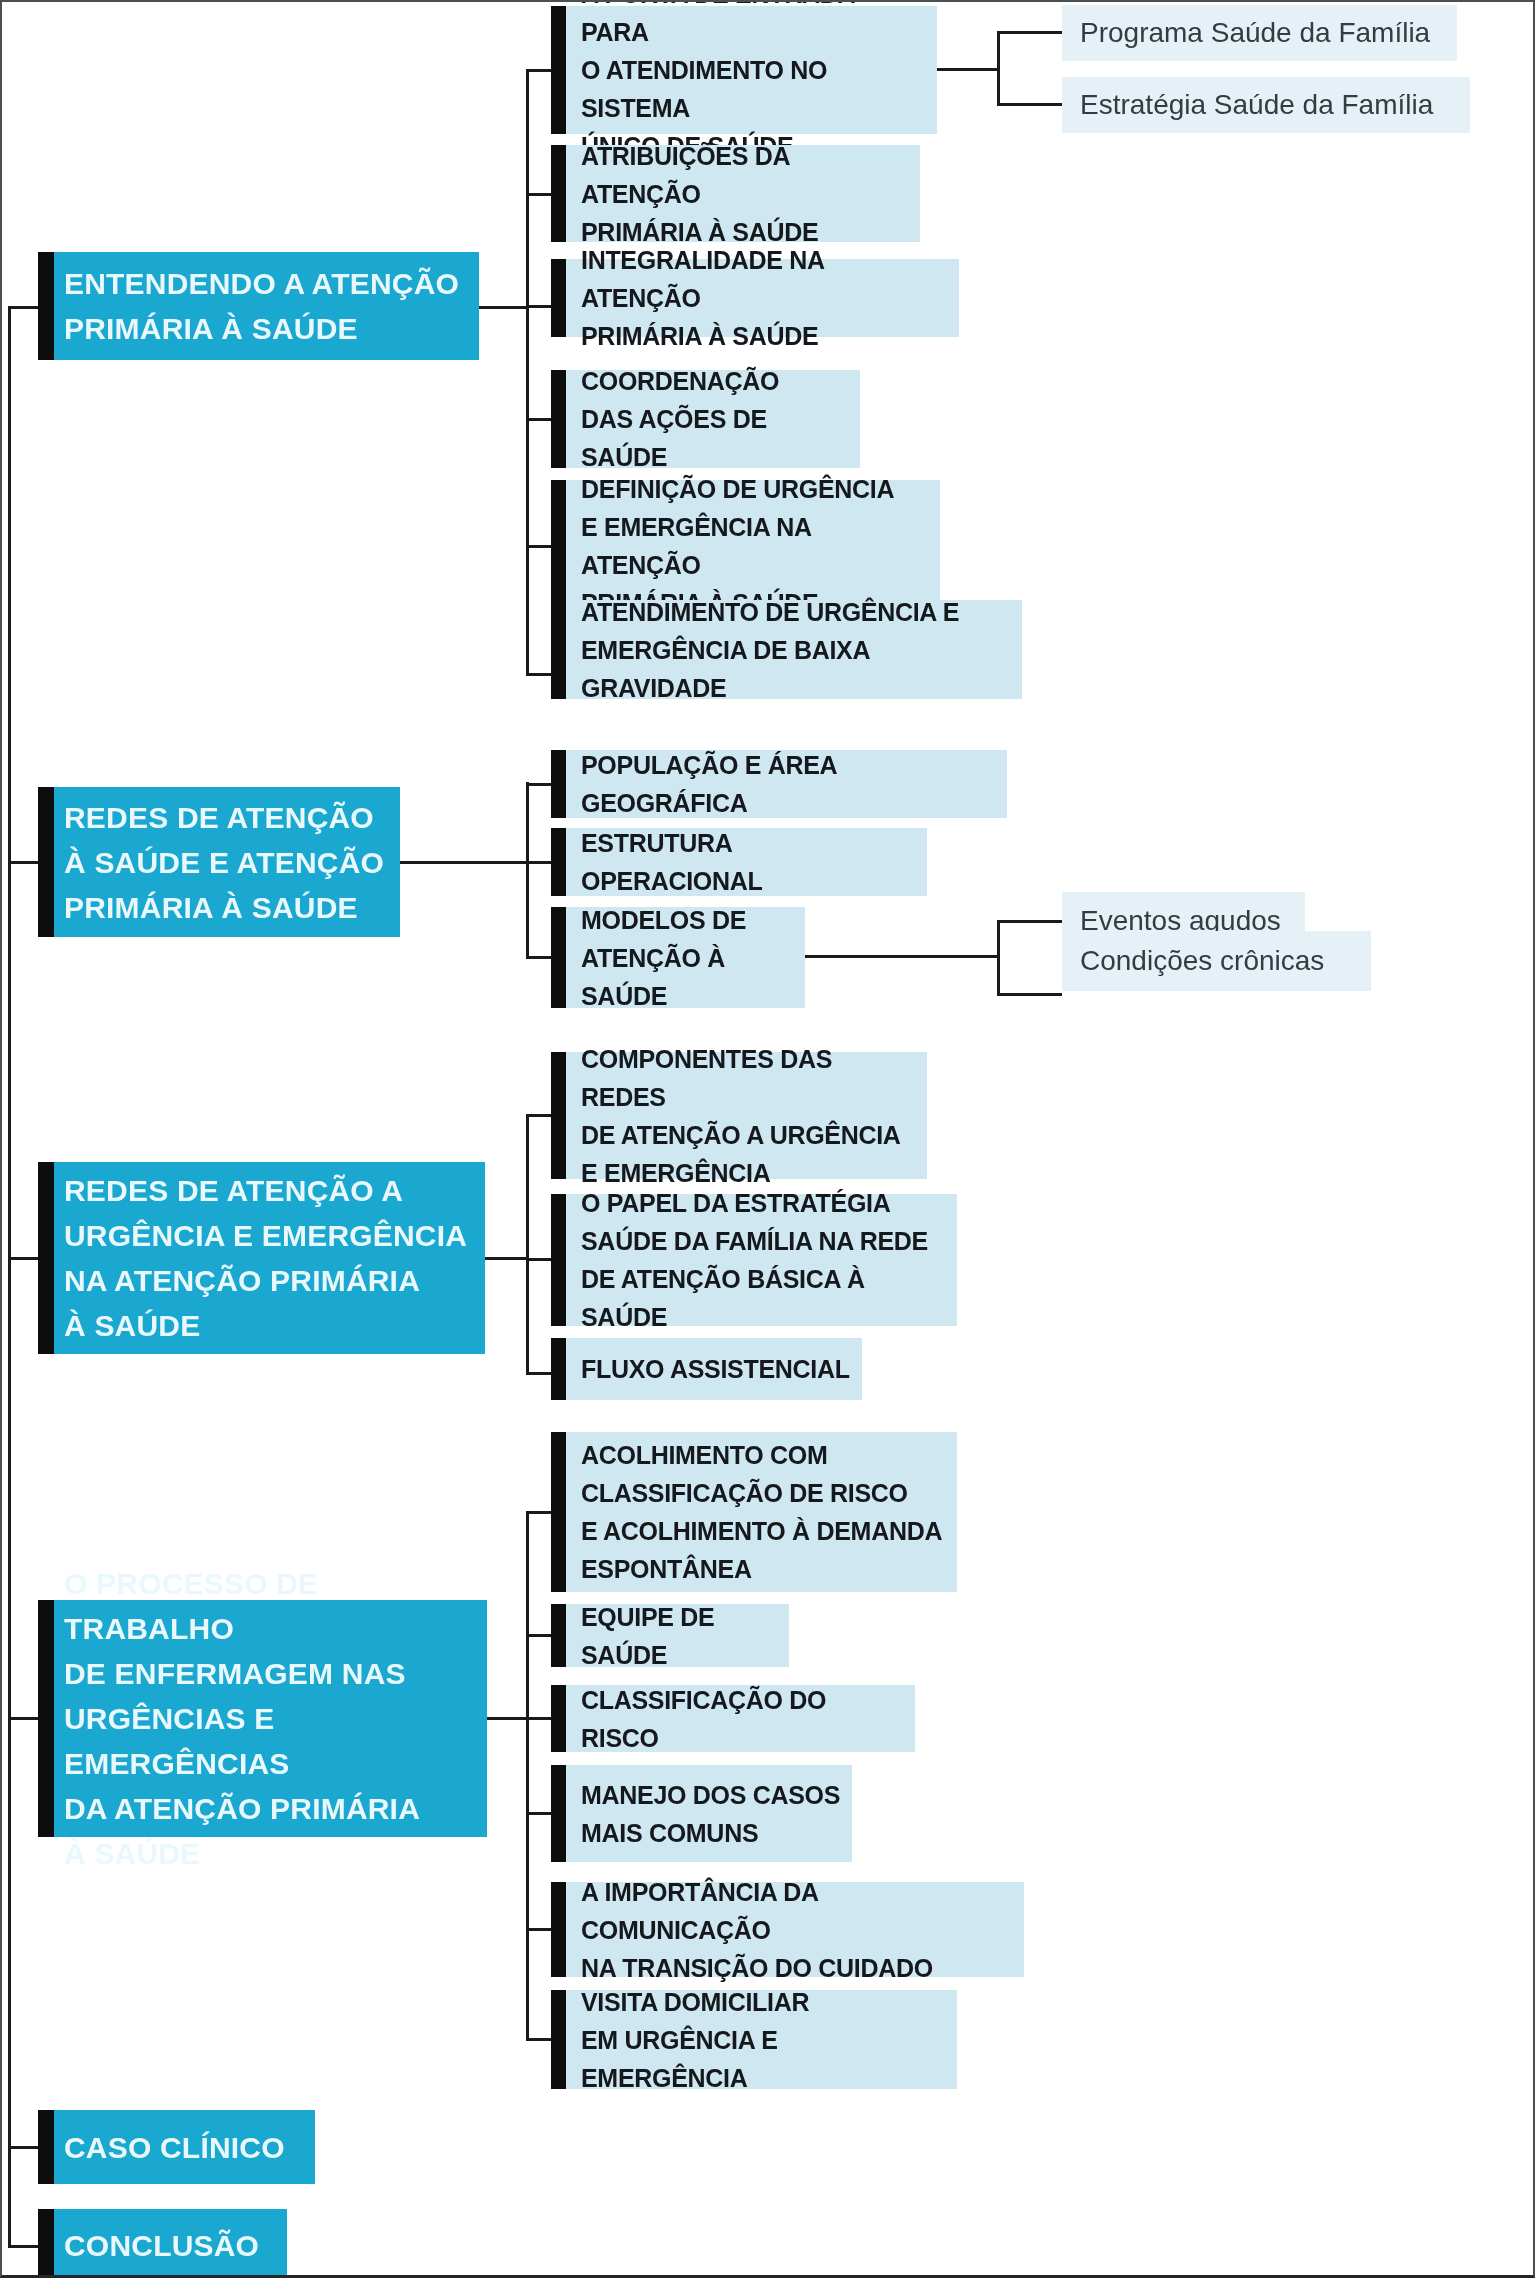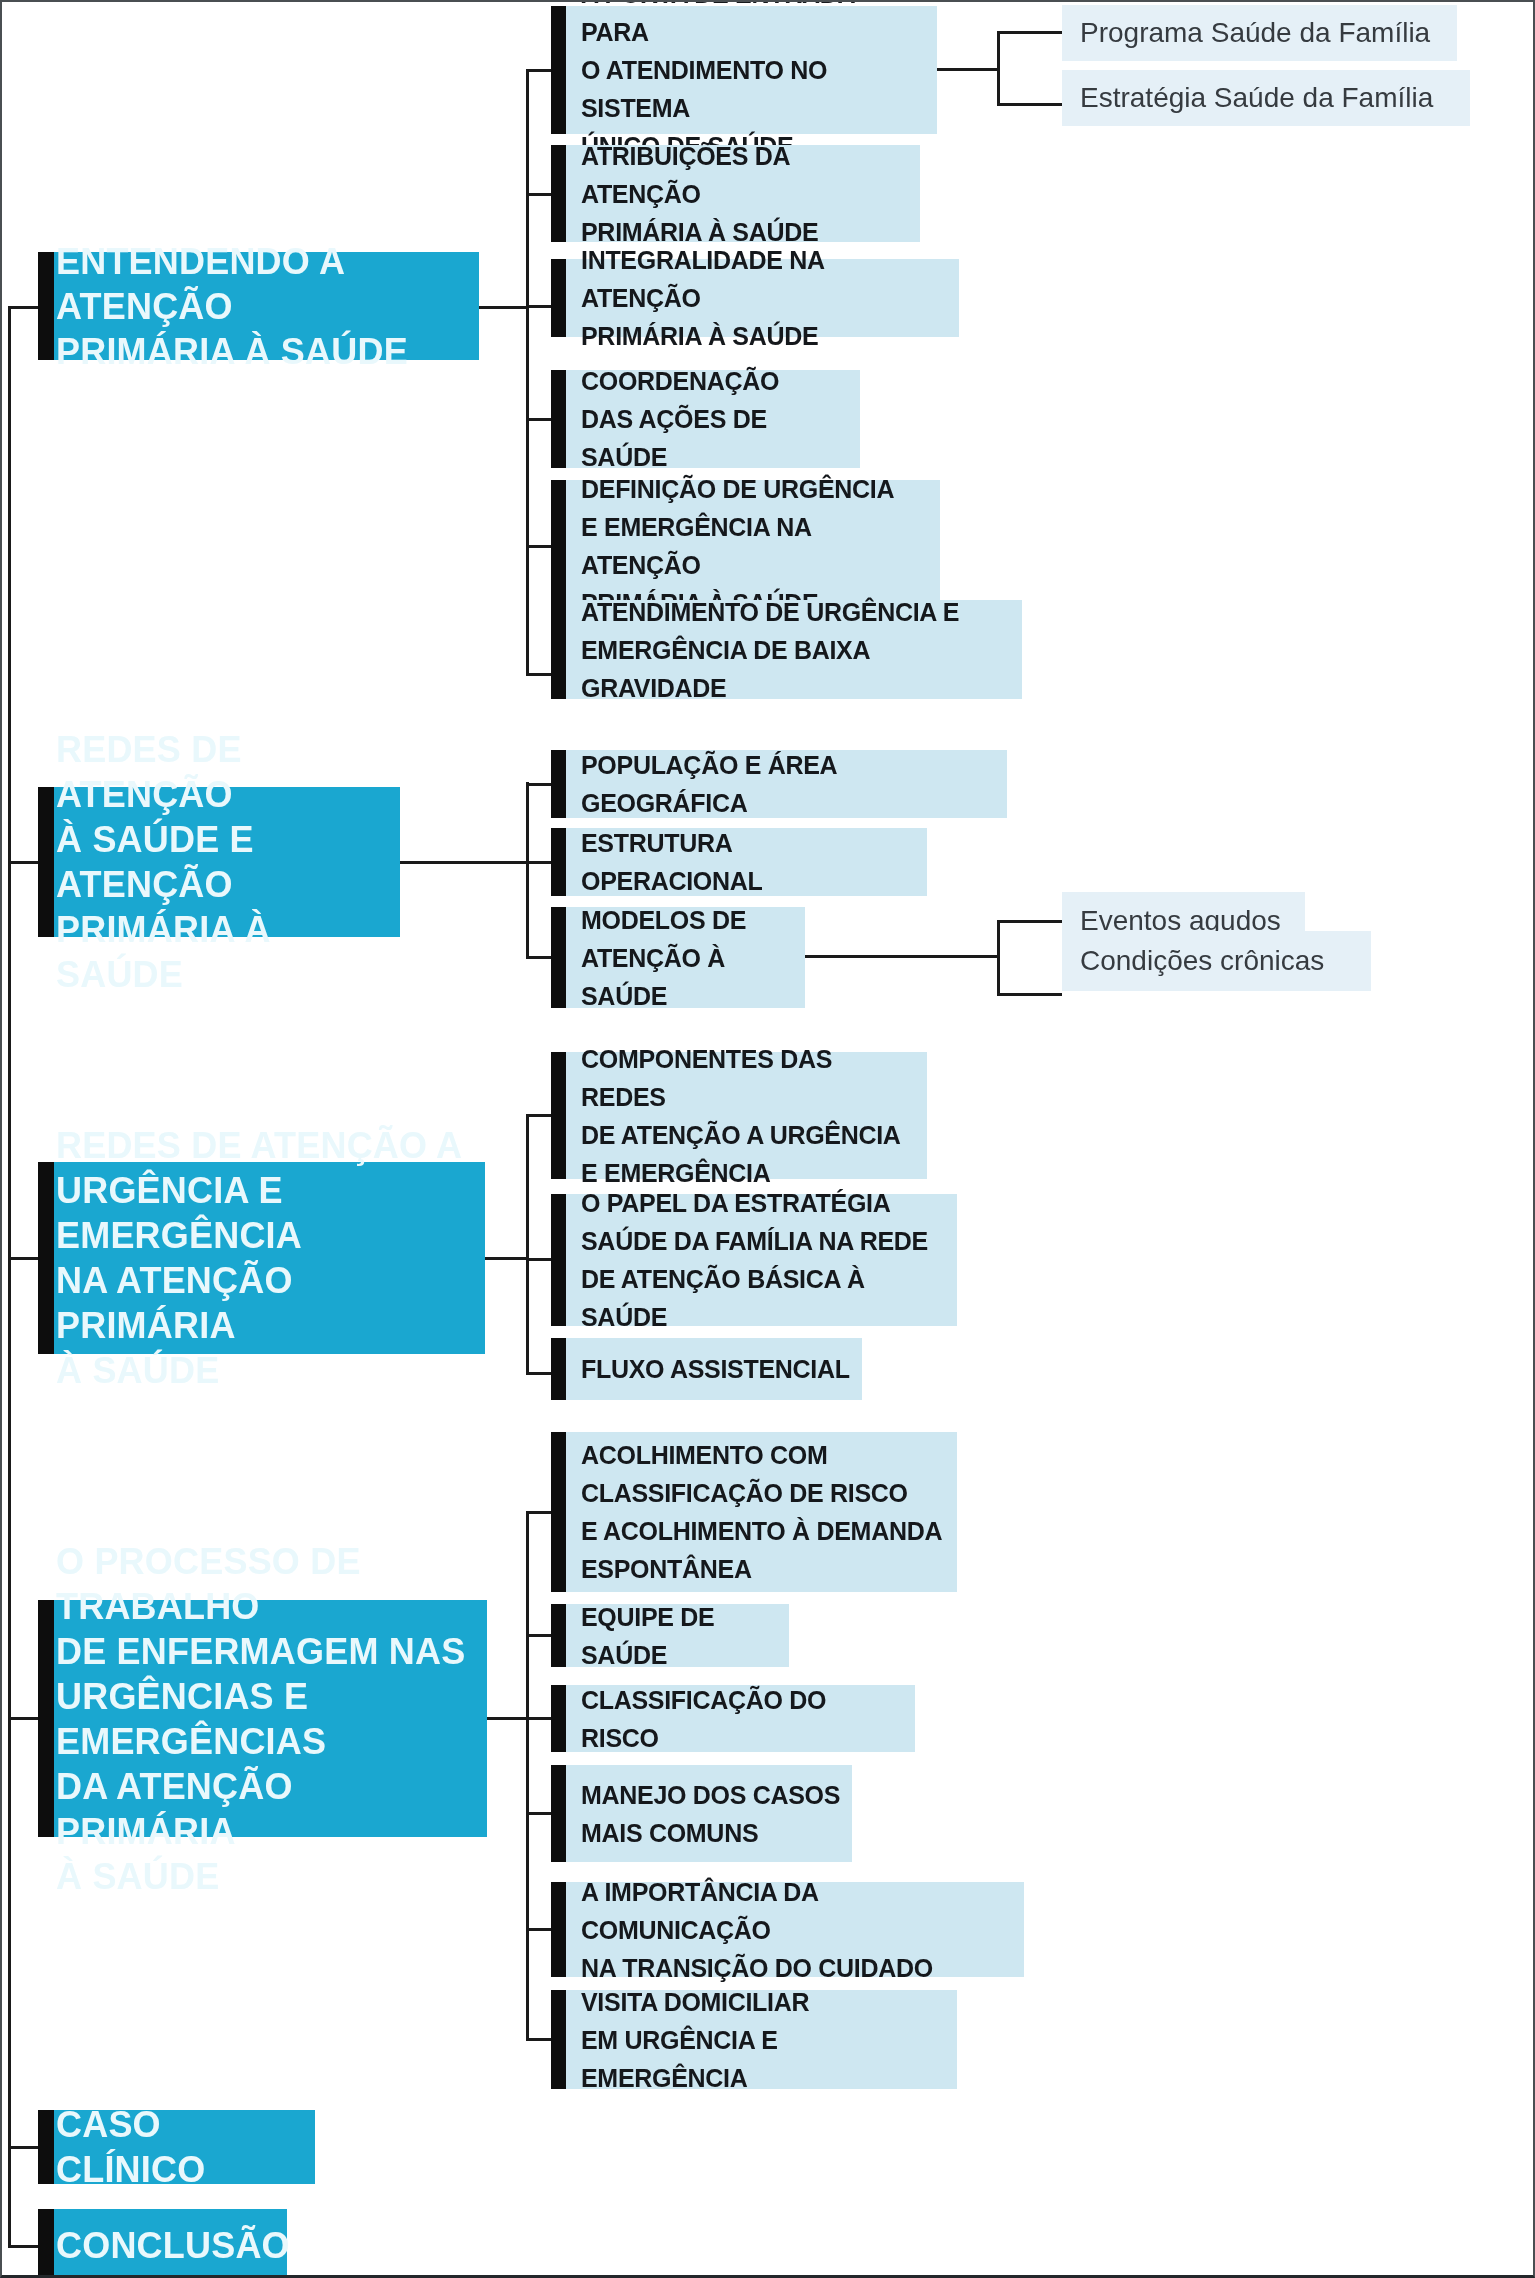--- a/index.html
+++ b/index.html
@@ -5,22 +5,22 @@
   html,body{margin:0;padding:0;background:#fff;}
   #stage{
     position:relative;width:1535px;height:2278px;margin:0;
     background:#fff;overflow:hidden;box-sizing:border-box;
     border:2px solid #4a4f52;border-bottom:3px solid #23272a;
     font-family:"Liberation Sans", sans-serif;
   }
   .main{
     position:absolute;box-sizing:border-box;display:flex;align-items:center;
     background:var(--primary);border-left:16px solid var(--bar);
-    color:#E9F8FC;font-weight:700;font-size:36px;line-height:45px;
-    padding:0 12px 0 2px;white-space:pre-line;letter-spacing:.2px;
+    color:#E9F8FC;font-weight:700;font-size:30px;line-height:45px;
+    padding:0 12px 0 10px;white-space:pre-line;letter-spacing:.2px;
   }
   .child{
     position:absolute;box-sizing:border-box;display:flex;align-items:center;
     background:var(--child_bg);border-left:15px solid var(--bar);
     color:#15181C;font-weight:700;font-size:25px;line-height:38px;
     padding:0 10px 0 15px;white-space:pre-line;letter-spacing:-.3px;
   }
   .leaf{
     position:absolute;box-sizing:border-box;display:flex;align-items:center;
     background:var(--leaf_bg);color:#363B40;font-weight:400;
@@ -103,21 +103,21 @@
 E EMERGÊNCIA NA ATENÇÃO
 PRIMÁRIA À SAÚDE</div>
   <div class="child" style="left:549px;top:598px;width:471px;height:99px">ATENDIMENTO DE URGÊNCIA E
 EMERGÊNCIA DE BAIXA GRAVIDADE</div>
 
   <i class="ln" style="left:935px;top:66px;width:60px;height:3px"></i>
   <i class="ln" style="left:995px;top:29px;width:3px;height:75px"></i>
   <i class="ln" style="left:995px;top:29px;width:65px;height:3px"></i>
   <i class="ln" style="left:995px;top:101px;width:65px;height:3px"></i>
   <div class="leaf" style="left:1060px;top:3px;width:395px;height:56px">Programa Saúde da Família</div>
-  <div class="leaf" style="left:1060px;top:68px;width:408px;height:56px">Estratégia Saúde da Família</div>
+  <div class="leaf" style="left:1060px;top:75px;width:408px;height:56px">Estratégia Saúde da Família</div>
 
   <div class="child" style="left:549px;top:748px;width:456px;height:68px">POPULAÇÃO E ÁREA GEOGRÁFICA</div>
   <div class="child" style="left:549px;top:826px;width:376px;height:68px">ESTRUTURA OPERACIONAL</div>
   <div class="child" style="left:549px;top:905px;width:254px;height:101px">MODELOS DE
 ATENÇÃO À SAÚDE</div>
 
   <i class="ln" style="left:803px;top:953px;width:192px;height:3px"></i>
   <i class="ln" style="left:995px;top:918px;width:3px;height:76px"></i>
   <i class="ln" style="left:995px;top:918px;width:65px;height:3px"></i>
   <i class="ln" style="left:995px;top:991px;width:65px;height:3px"></i>

